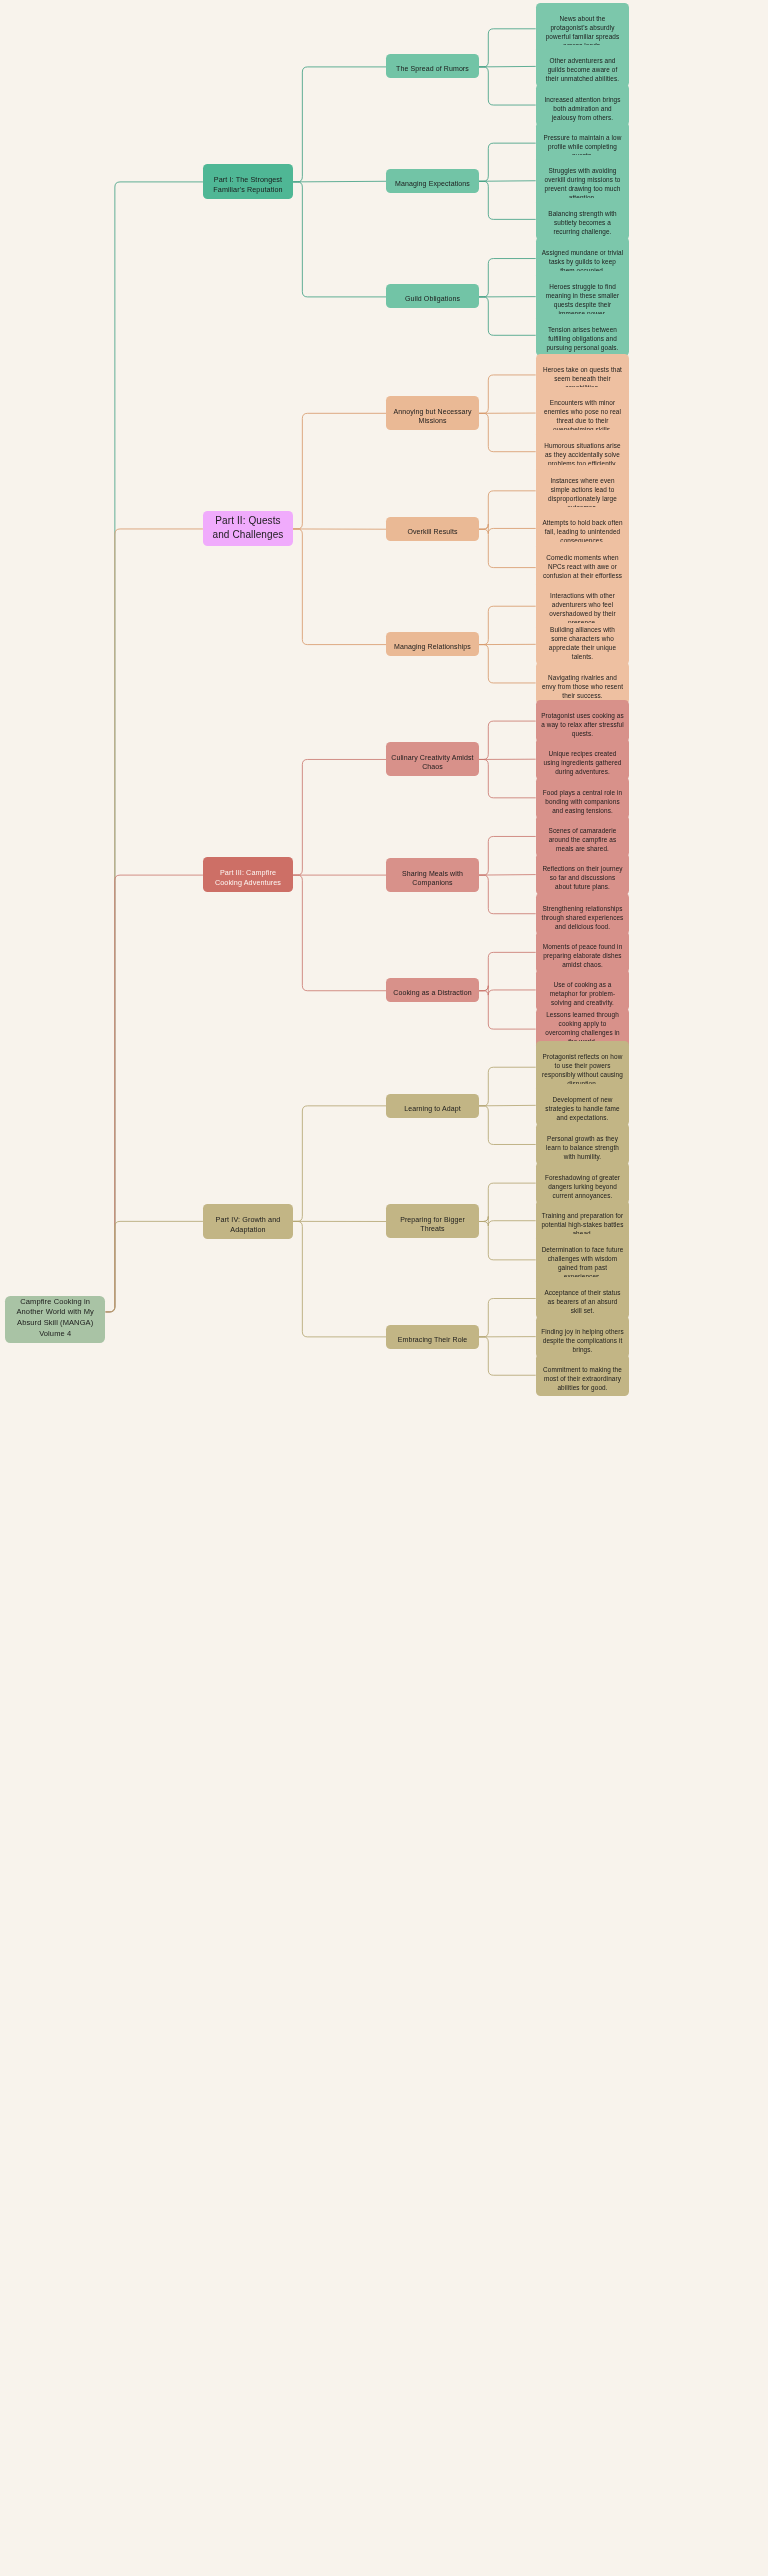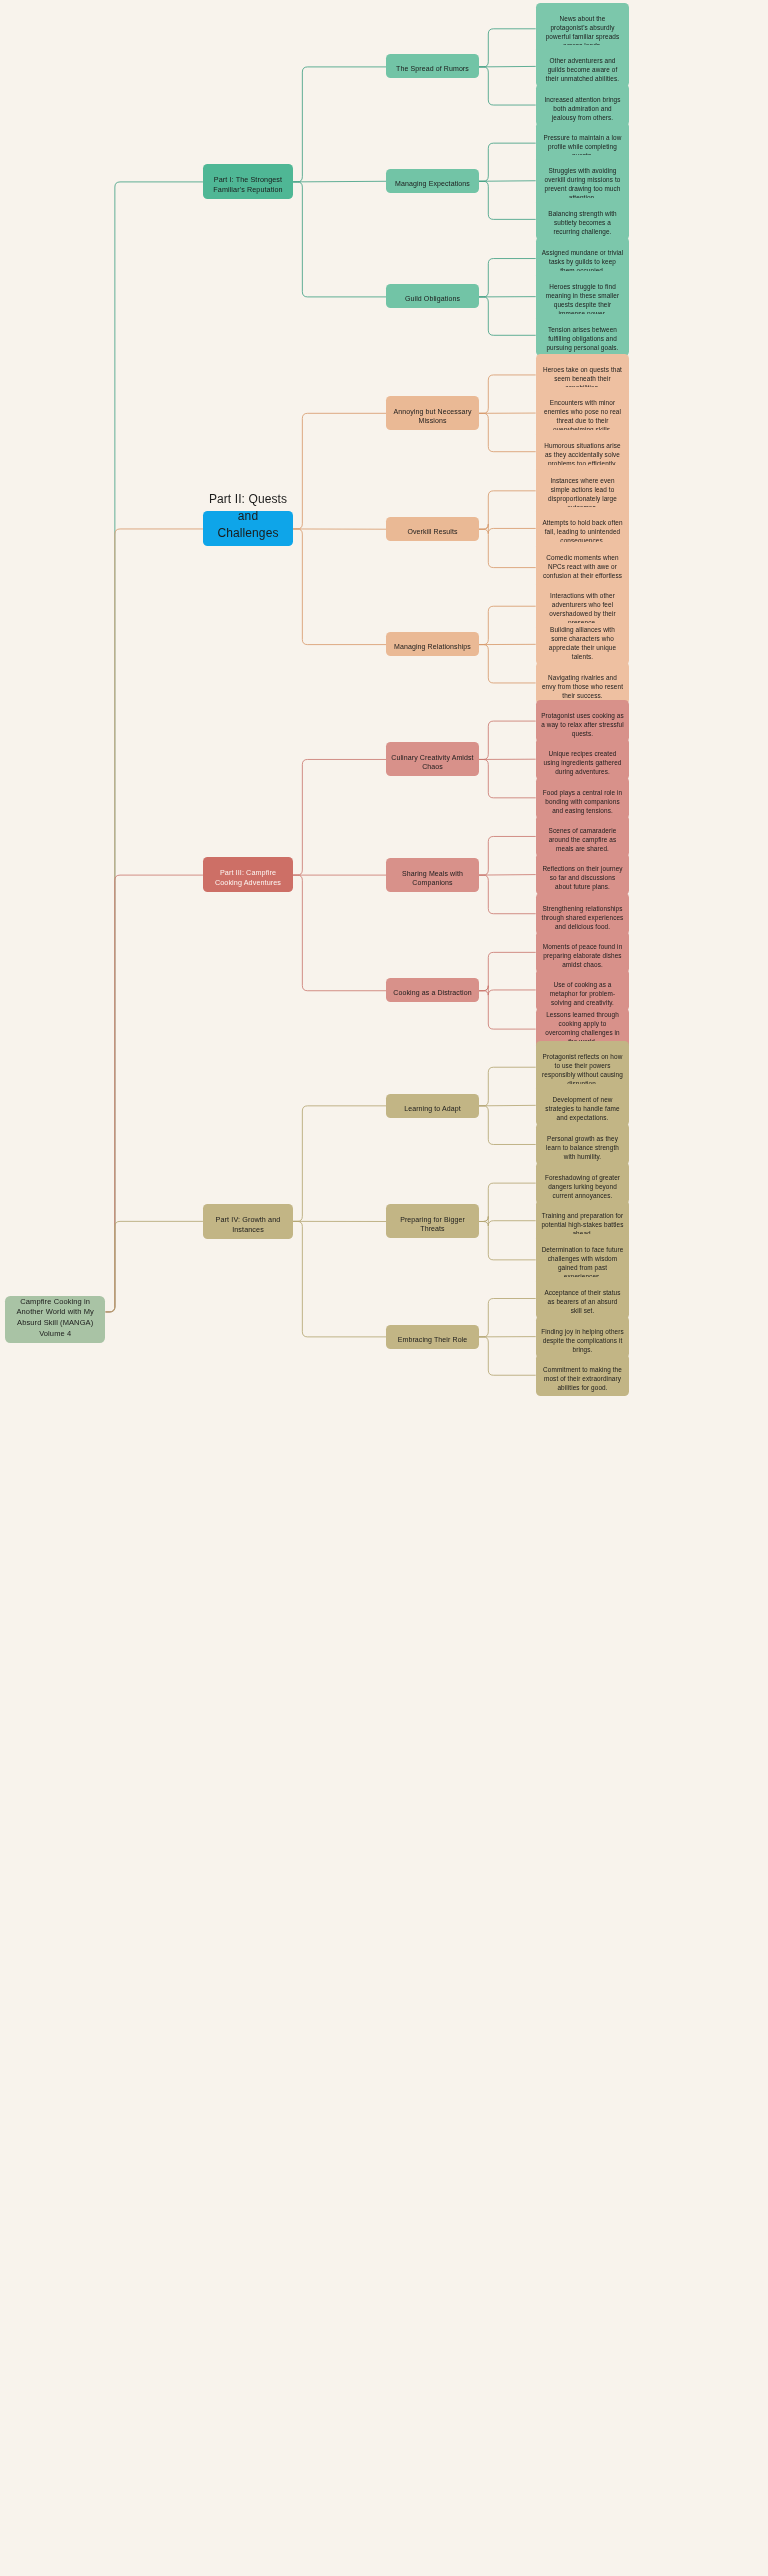--- a/index.html
+++ b/index.html
@@ -30,21 +30,21 @@
   .root{
     background:#a9c3a5;
     font-size:7.5px;
     border-radius:5.2px;
   }
   
   .b1-main{background:#4fb795;font-size:7.2px;}
   .b1-sub{background:#72c4a6;font-size:7px;}
   .b1-leaf{background:#7cc7ab;font-size:6.4px;}
   
-  .b2-main{background:#0ea5e9;font-size:12px;}
+  .b2-main{background:#f0abfc;font-size:10px;}
   .b2-sub{background:#eab995;font-size:7px;}
   .b2-leaf{background:#eec0a1;font-size:6.4px;}
   
   .b3-main{background:#cd6f66;font-size:7.2px;color:#fdf6f2;}
   .b3-sub{background:#d8918a;font-size:7px;}
   .b3-leaf{background:#d8918a;font-size:6.4px;}
   
   .b4-main{background:#c2b585;font-size:7.2px;}
   .b4-sub{background:#c2b585;font-size:7px;}
   .b4-leaf{background:#c2b585;font-size:6.4px;}
@@ -258,17 +258,17 @@
       <div class="node b4-leaf" style="left: 536px; top: 1316px; width: 93px; height: 42px;">
         <span>Finding joy in helping others despite the complications it brings.</span>
       </div>
       <div class="node b4-leaf" style="left: 536px; top: 1354px; width: 93px; height: 42px;">
         <span>Commitment to making the most of their extraordinary abilities for good.</span>
       </div>
       <div class="node b4-sub" style="left: 386px; top: 1325px; width: 93px; height: 24px;">
         <span>Embracing Their Role</span>
       </div>
       <div class="node b4-main" style="left: 203px; top: 1204px; width: 90px; height: 35px;">
-        <span>Part IV: Growth and Instances</span>
+        <span>Part IV: Growth and Adaptation</span>
       </div>
     </div>
 </div>
 
 
 </body></html>

